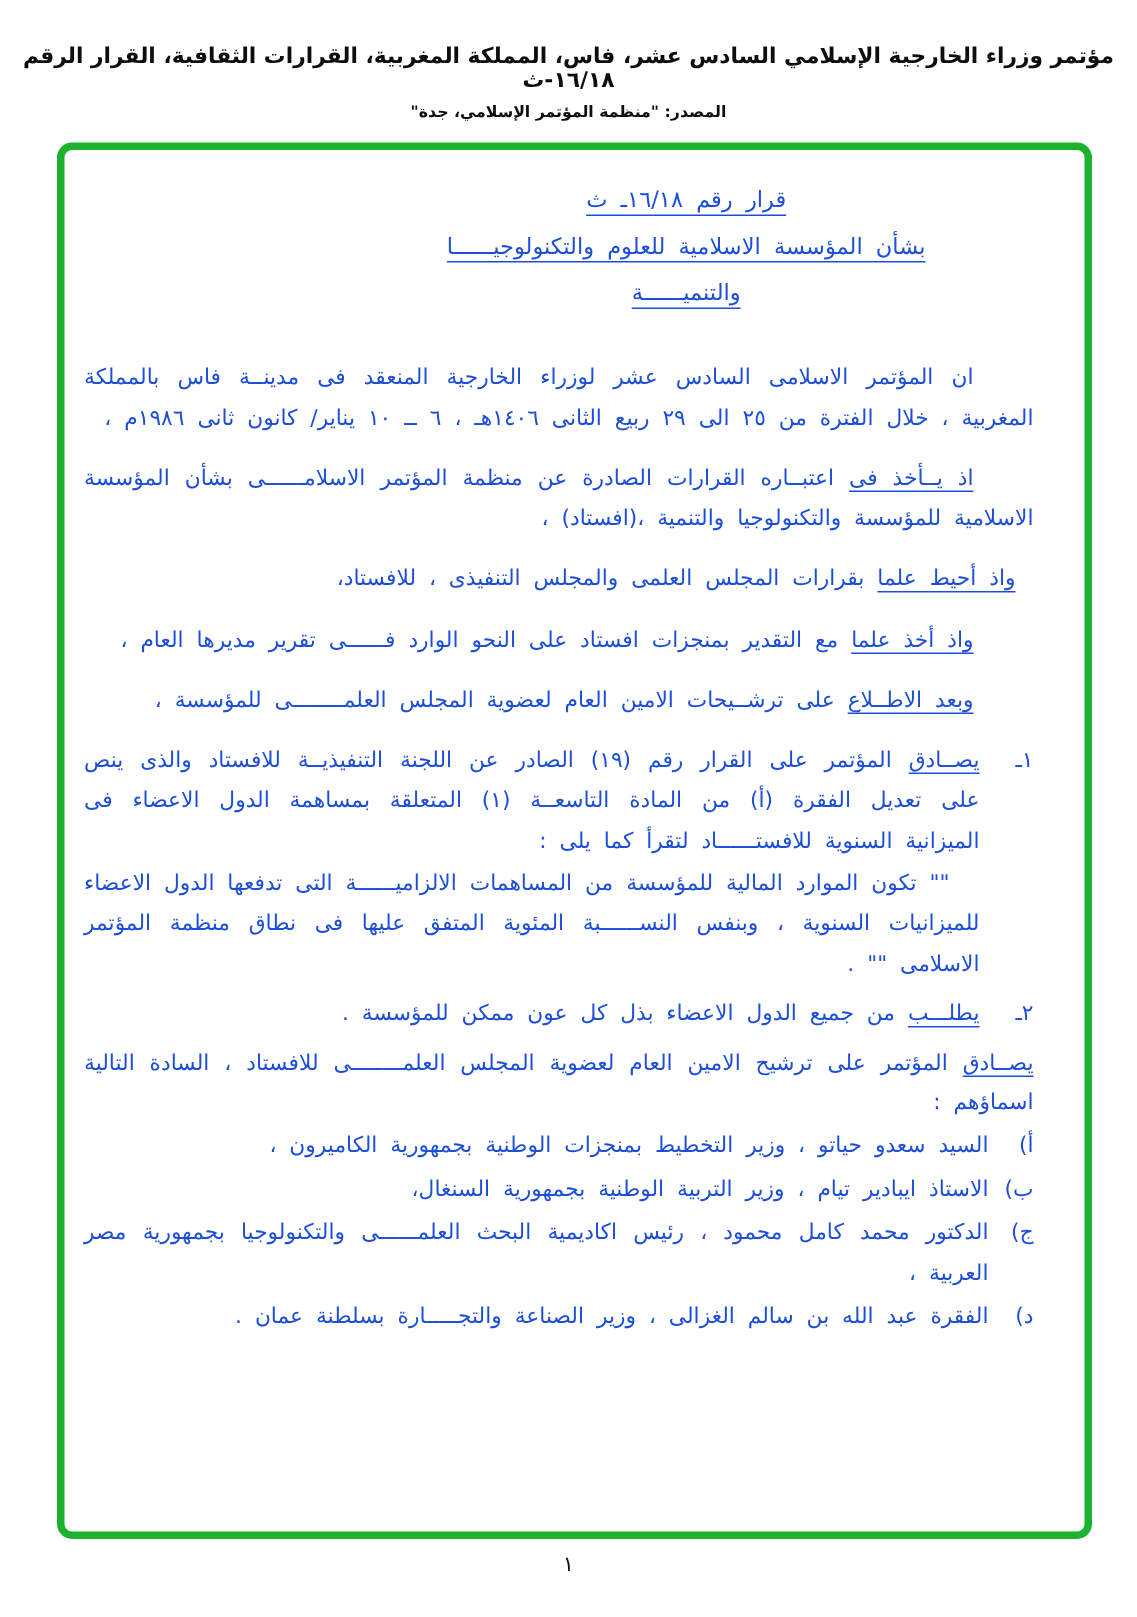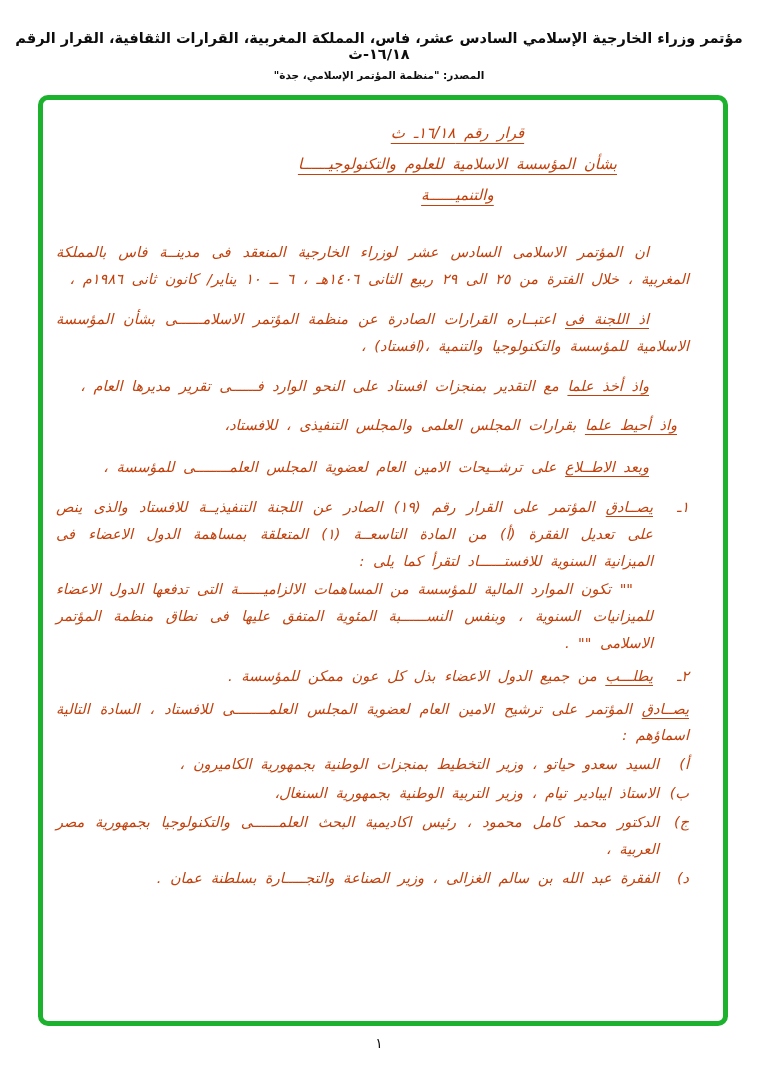--- a/index.html
+++ b/index.html
@@ -26,22 +26,21 @@
     overflow:hidden;
     background:#ffffff;
   }
 
   .doc{
     direction:rtl;
     padding:14px 34px 0 13px;
     font-size:14.5px;
     line-height:1.85;
     word-spacing:4px;
-    color:#c2410c;
-    font-style:italic;
+    color:#1d4ed8;
   }
 
   .title-block{
     width:fit-content;
     margin:6px 72px 30px auto;
     text-align:center;
   }
   .t-line{
     text-decoration:underline;
     text-underline-offset:5px;
@@ -85,29 +84,29 @@
         <div class="t-line">قرار رقم  ١٦/١٨ـ  ث</div>
         <div class="t-line">بشأن المؤسسة  الاسلامية  للعلوم  والتكنولوجيــــــا</div>
         <div class="t-line">والتنميــــــة</div>
       </div>
 
       <p class="para">
         <span>ان المؤتمر الاسلامى السادس عشر لوزراء الخارجية المنعقد فى مدينــة فاس بالمملكة المغربية ، خلال الفترة من ٢٥ الى ٢٩ ربيع الثانى ١٤٠٦هـ ، ٦ ــ ١٠ يناير/ كانون ثانى ١٩٨٦م ،</span>
       </p>
 
       <p class="para">
-        <span class="u">اذ اللجنة فى</span><span> اعتبــاره القرارات الصادرة عن منظمة المؤتمر الاسلامــــــى بشأن المؤسسة الاسلامية للمؤسسة والتكنولوجيا والتنمية ،(افستاد) ،</span>
+        <span class="u">اذ يــأخذ فى</span><span> اعتبــاره القرارات الصادرة عن منظمة المؤتمر الاسلامــــــى بشأن المؤسسة الاسلامية للمؤسسة والتكنولوجيا والتنمية ،(افستاد) ،</span>
+      </p>
+
+      <p class="para small-indent">
+        <span class="u">واذ أحيط علما</span><span> بقرارات المجلس العلمى والمجلس التنفيذى ، للافستاد،</span>
       </p>
 
       <p class="para">
         <span class="u">واذ أخذ علما</span><span> مع التقدير بمنجزات افستاد على النحو الوارد فــــــى تقرير مديرها العام ،</span>
-      </p>
-
-      <p class="para small-indent">
-        <span class="u">واذ أحيط علما</span><span> بقرارات المجلس العلمى والمجلس التنفيذى ، للافستاد،</span>
       </p>
 
       <p class="para">
         <span class="u">وبعد الاطــلاع</span><span> على ترشــيحات الامين العام لعضوية المجلس العلمــــــــى للمؤسسة  ،</span>
       </p>
 
       <div class="item">
         <span class="num">١ـ</span>
         <div class="item-body">
           <span class="u">يصــادق</span><span> المؤتمر على القرار رقم (١٩) الصادر عن اللجنة التنفيذيــة للافستاد والذى ينص على تعديل الفقرة (أ) من المادة التاسعــة (١) المتعلقة بمساهمة الدول الاعضاء فى الميزانية السنوية للافستــــــاد لتقرأ كما يلى :</span>

